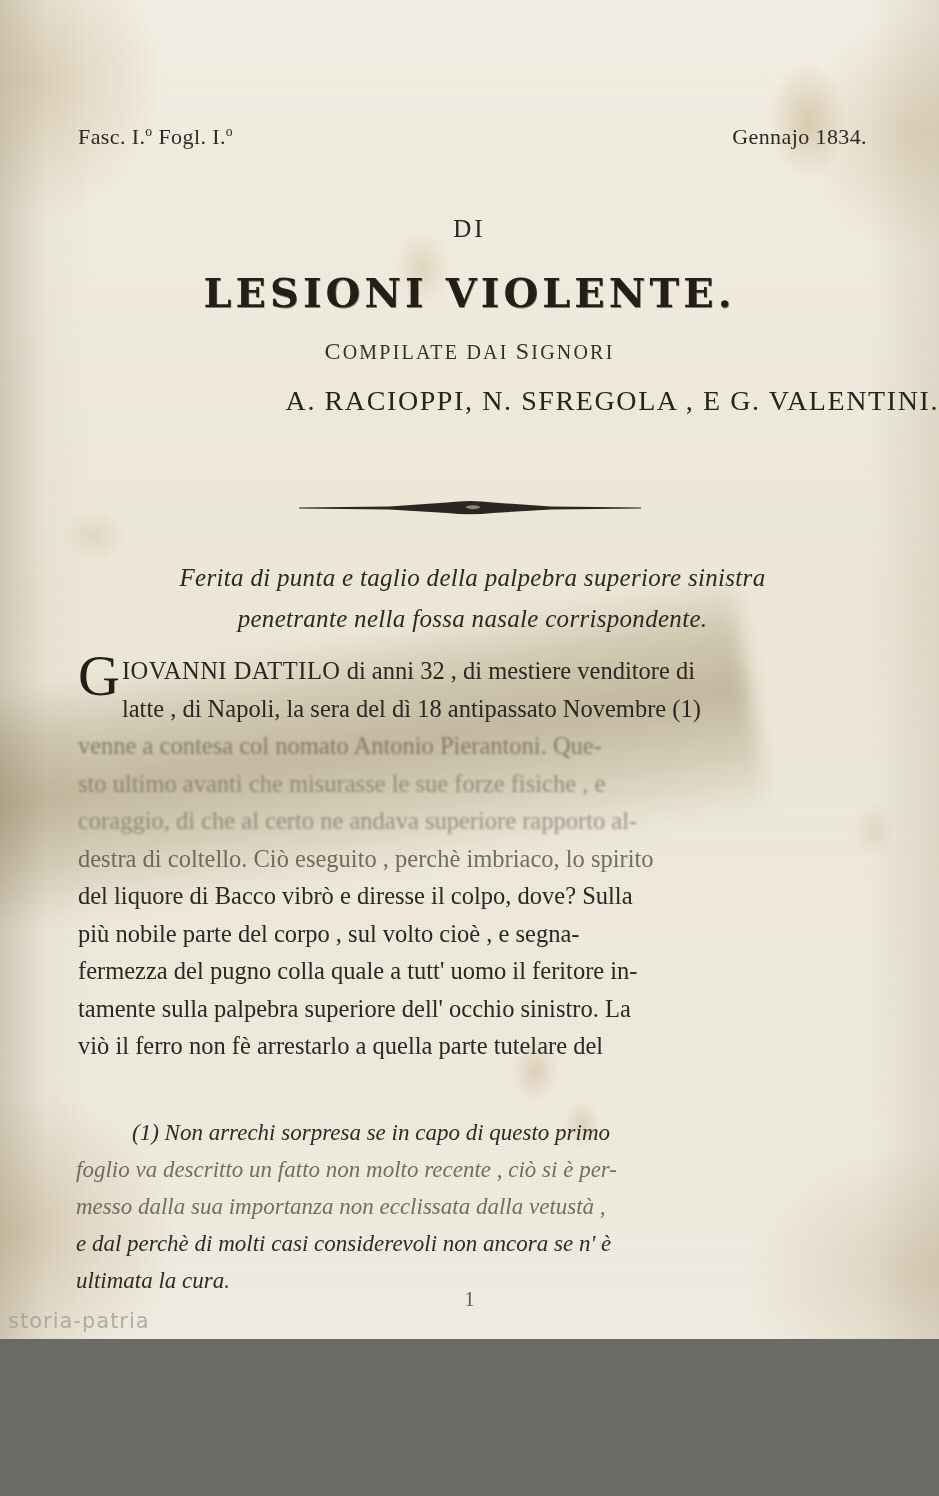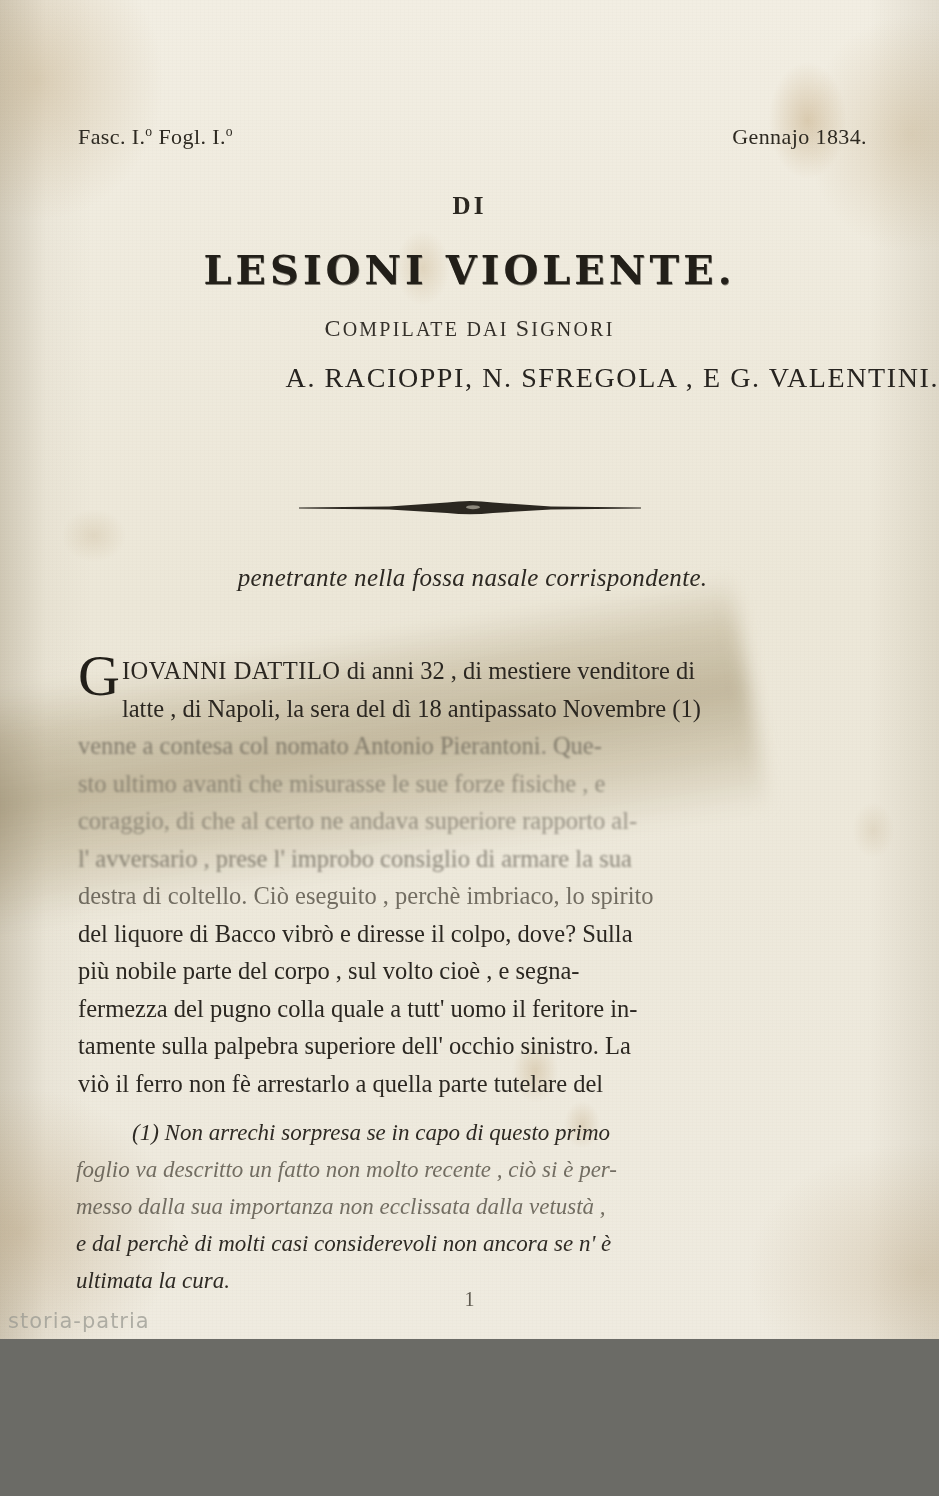--- a/index.html
+++ b/index.html
@@ -107,25 +107,24 @@
        3px 1px 0 #4a4237,
        4px 2px 0 #6d6454,
        5px 3px 0 #8d8372,
        1px 1px 0 #2a2620,
       -1px -1px 0 rgba(255,255,255,0.55);
     -webkit-text-stroke: 0.6px #17150f;
     opacity: 0.94;
   }
 
   .di {
-    margin-top: 16px;
+    margin-top: 39px;
     font-size: 25px;
     letter-spacing: 3px;
     color: #2b2720;
-    font-weight: bold;
   }
 
   .lesioni {
     margin-top: 26px;
     font-family: "DejaVu Serif", "Liberation Serif", serif;
     font-weight: 700;
     font-size: 40px;
     letter-spacing: 4px;
     color: #221f19;
     text-shadow: 0.6px 0.6px 0 rgba(40,36,28,0.55);
@@ -264,31 +263,31 @@
     </div>
 
     <div class="ornament">
       <svg width="346" height="18" viewBox="0 0 346 18">
         <path d="M2 9.6 L92 8.6 L150 4.4 Q173 1.4 196 4.4 L254 8.6 L344 9.6 L344 10.6 L254 11.4 L196 15.0 Q173 17.6 150 15.0 L92 11.4 L2 10.6 Z" fill="#2b2720"></path>
         <ellipse cx="176" cy="9.2" rx="7" ry="2" fill="#ded8c8" opacity="0.55"></ellipse>
       </svg>
     </div>
 
     <div class="arttitle">
+      <span class="l1">Ferita di punta e taglio della palpebra superiore sinistra</span>
       <span class="l2">penetrante nella fossa nasale corrispondente.</span>
     </div>
 
     <div class="body">
       <span class="dropcap">G</span>
       <span class="ln"><span class="scap">IOVANNI </span><span class="scap">DATTILO</span><span> di anni 32 , di mestiere venditore di</span></span>
       <span class="ln">latte , di Napoli, la sera del dì 18 antipassato Novembre (1)</span>
       <span class="ln fade2">venne a contesa col nomato Antonio Pierantoni. Que-</span>
       <span class="ln fade3">sto ultimo avantì che misurasse le sue forze fisiche , e</span>
       <span class="ln fade3">coraggio, di che al certo ne andava superiore rapporto al-</span>
-      <span class="ln fade2">l' avversario , prese l' improbo consiglio di armare  la  sua</span>
       <span class="ln fade1">destra di coltello. Ciò eseguito , perchè imbriaco, lo spirito</span>
       <span class="ln">del liquore di Bacco vibrò e diresse  il colpo, dove? Sulla</span>
       <span class="ln">più nobile parte del corpo , sul volto cioè , e segna-</span>
       <span class="ln">fermezza del pugno colla quale a tutt' uomo il feritore in-</span>
       <span class="ln">tamente sulla palpebra superiore dell' occhio sinistro.  La</span>
       <span class="ln">viò il ferro non fè arrestarlo  a quella parte tutelare  del</span>
     </div>
 
     <div class="footnote">
       <span class="ln indent">(1) Non arrechi sorpresa se in capo di questo primo</span>

